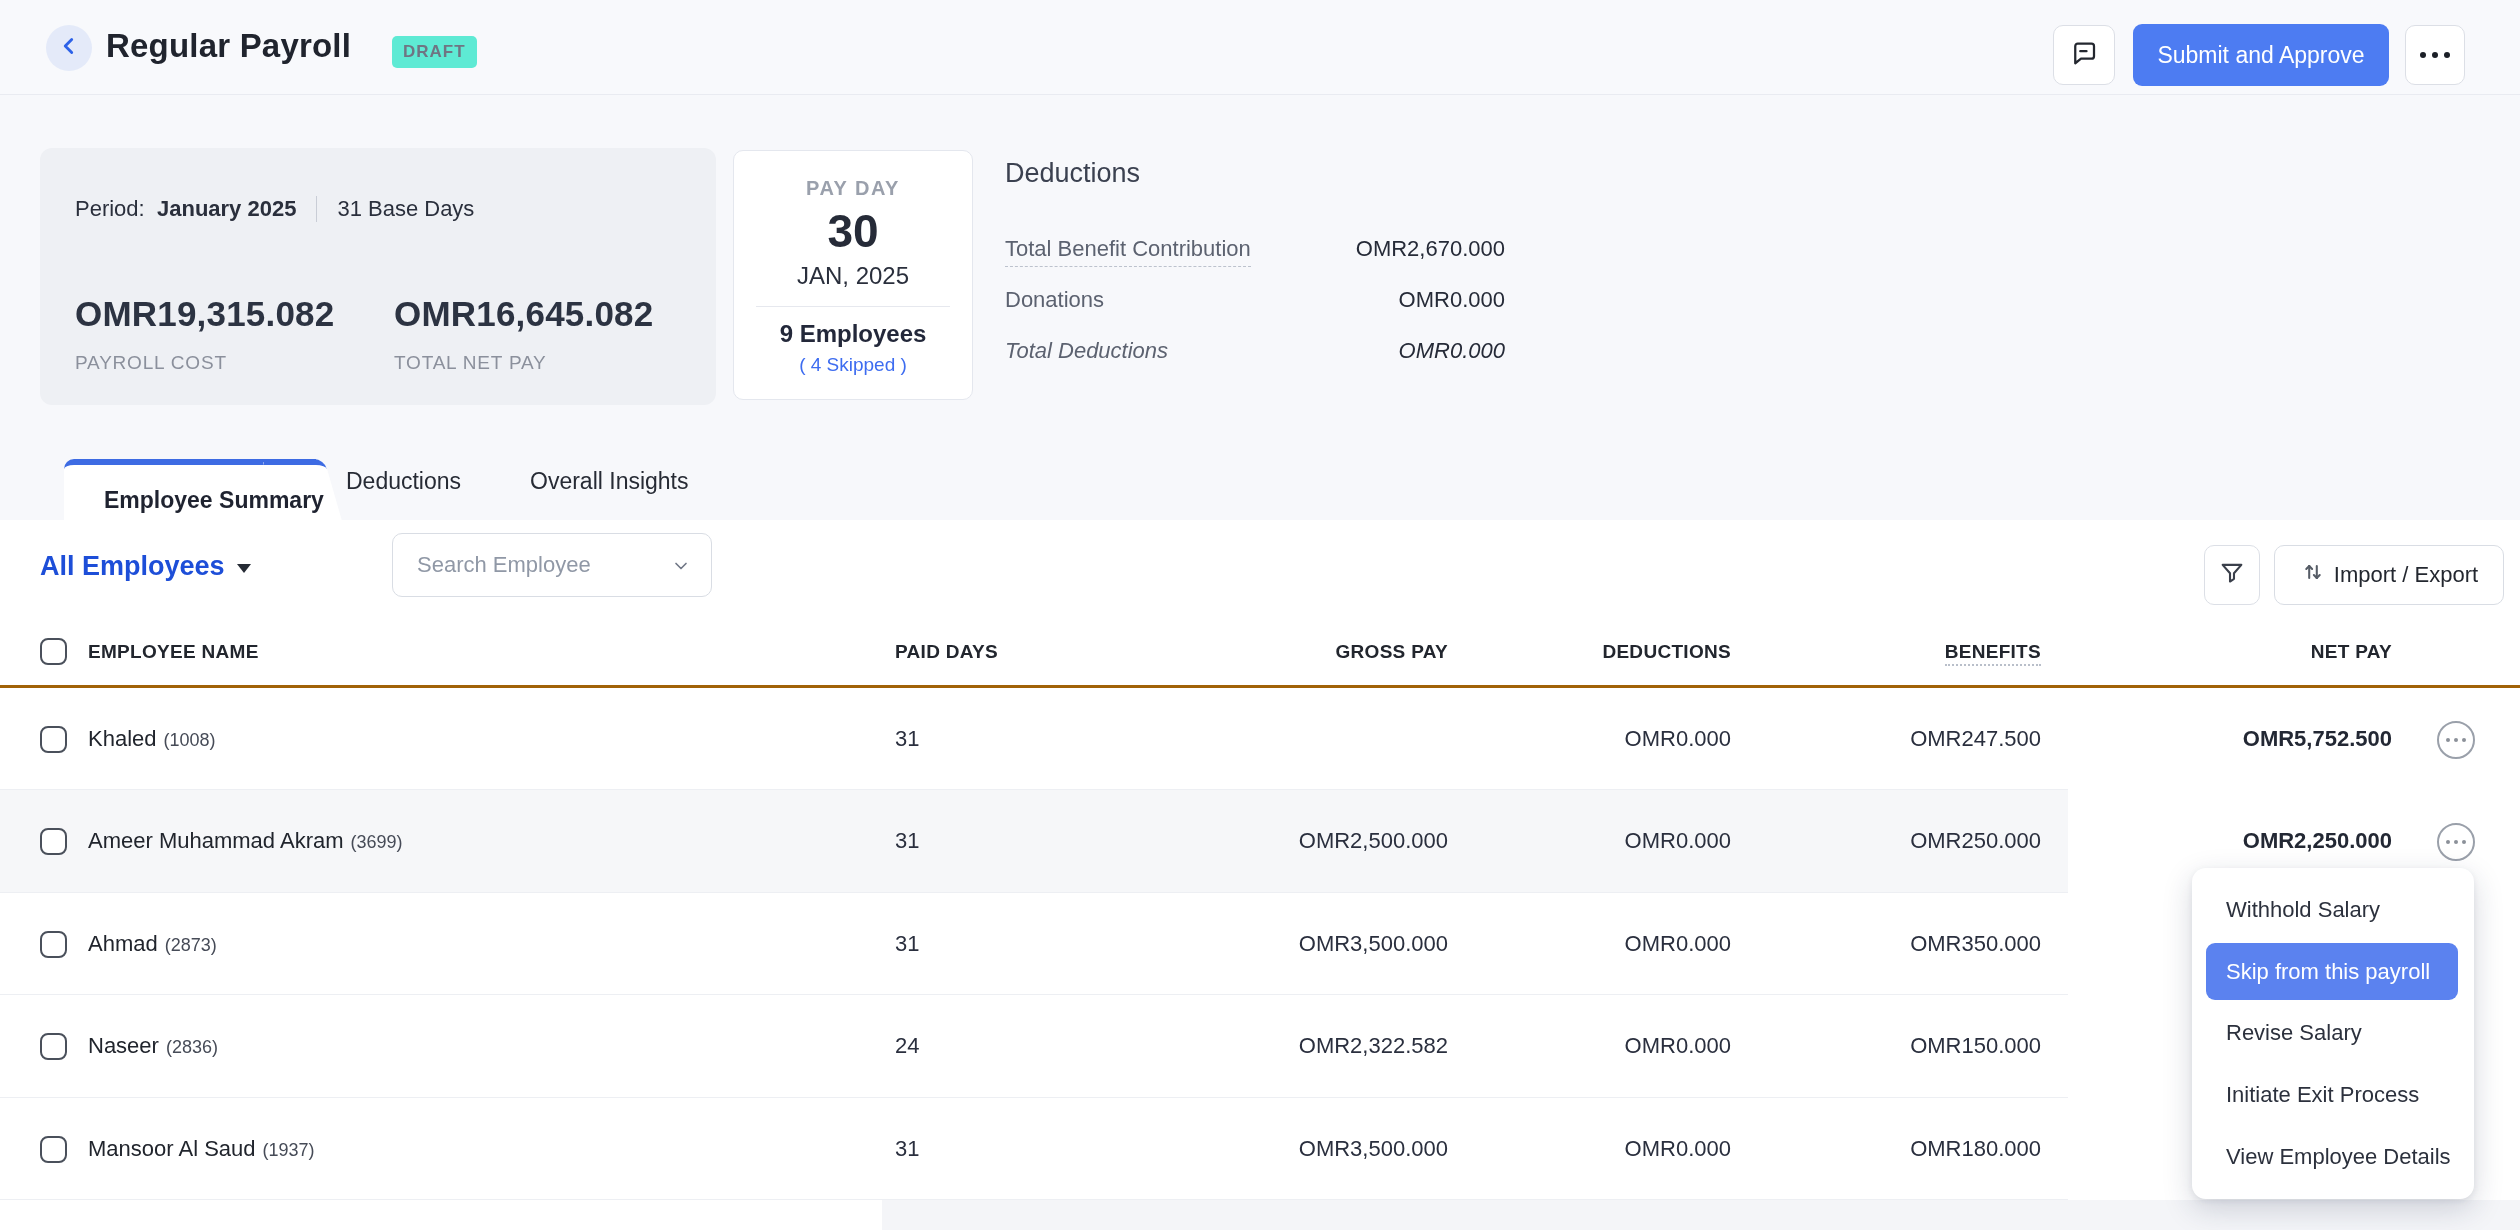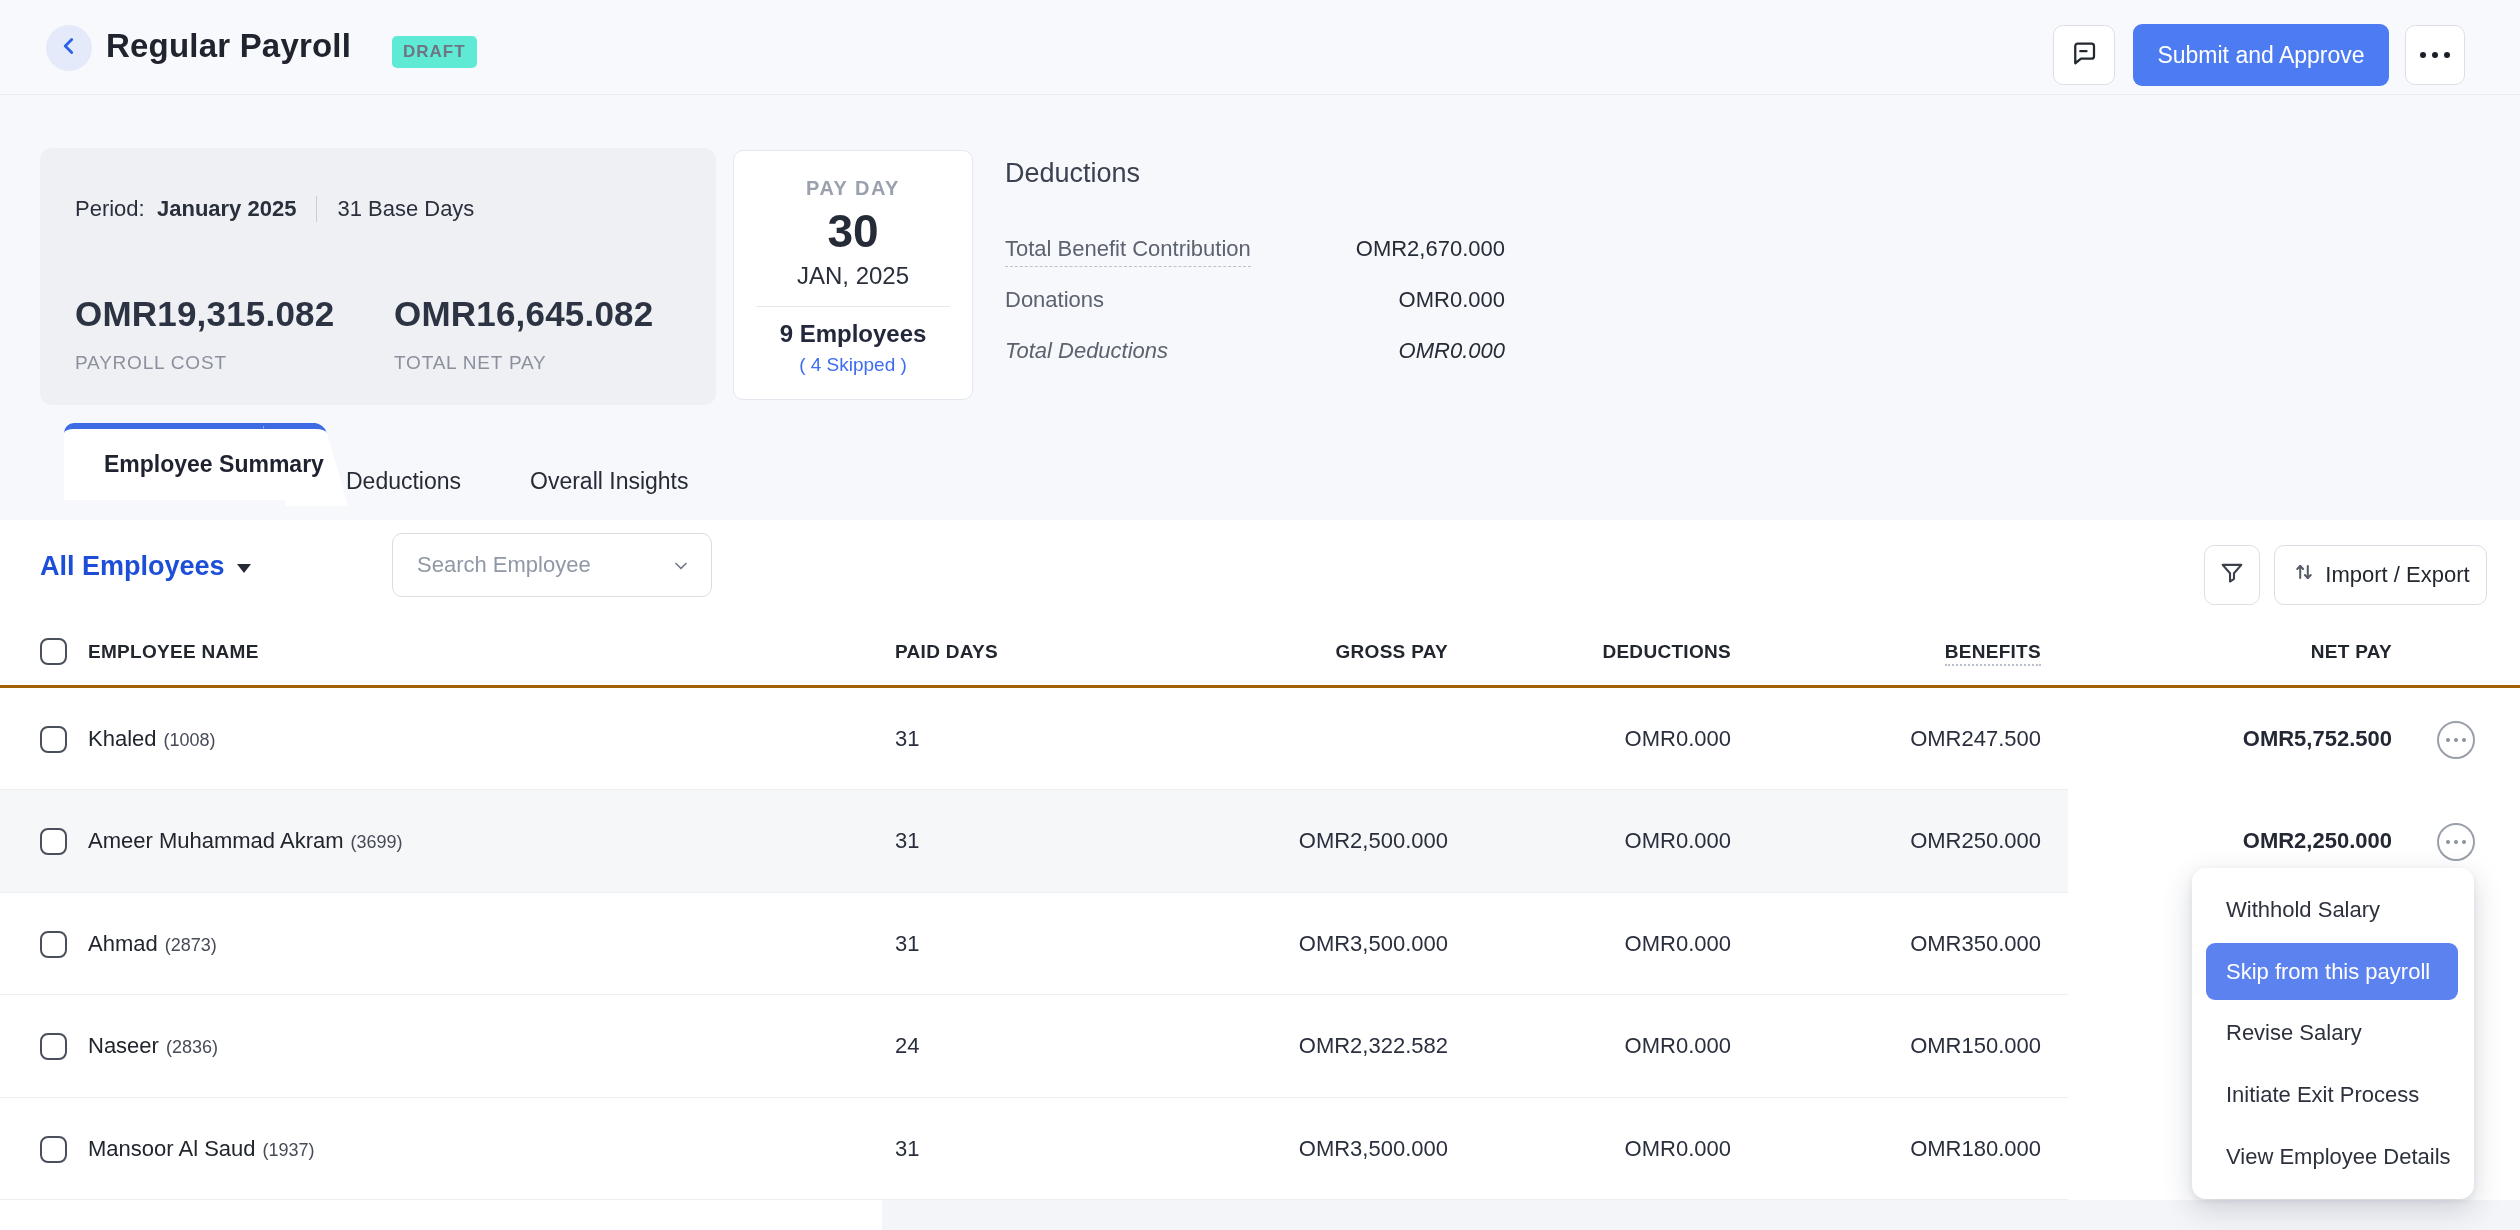--- a/index.html
+++ b/index.html
@@ -42,36 +42,36 @@
   
   .ded-panel { position:absolute; left:1005px; top:158px; width:500px; }
   .ded-title { font-size:27px; color:#3b4150; }
   .ded-row { position:absolute; left:0; width:500px; height:51px; }
   .ded-row .dlabel { position:absolute; left:0; top:14px; font-size:22px; color:#5c6270; white-space:nowrap; }
   .dlabel.dashed { border-bottom:1px dashed #bcc2cd; padding-bottom:4px; cursor:help; }
   .ded-row .dvalue { position:absolute; right:0; top:14px; font-size:22px; color:#262b38; }
   .ded-r0 { top:64px; } .ded-r1 { top:115px; } .ded-r2 { top:166px;font-style:italic; }
 
   
-  .tab-active { position:absolute; left:64px; top:423px; width:252px; height:77px; background:#ffffff; border-top:6px solid #3d6be3; border-radius:10px 0 0 0; z-index:3; cursor:pointer; }
+  .tab-active { position:absolute; left:64px; top:459px; width:252px; height:77px; background:#ffffff; border-top:6px solid #3d6be3; border-radius:10px 0 0 0; z-index:3; cursor:pointer; }
   .tab-active::after { content:""; position:absolute; top:-6px; right:-32px; width:62px; height:77px; background:#ffffff; border-top:6px solid #3d6be3; border-radius:0 10px 0 0; transform:skewX(16deg); transform-origin:bottom left; }
   .tab-active .tab-label { position:absolute; left:40px; top:0; line-height:71px; font-size:23px; font-weight:600; color:#1f2330; white-space:nowrap; z-index:2; }
   .tab { position:absolute; top:443px; height:77px; line-height:77px; font-size:23px; color:#272b35; cursor:pointer; white-space:nowrap; z-index:3; }
   .tab-deductions { left:346px; } .tab-insights { left:530px; }
   .content-bg { position:absolute; left:0; top:520px; width:2520px; height:710px; background:#ffffff; }
 
   
   .all-emps { position:absolute; left:40px; top:551px; font-size:27px; font-weight:600; color:#1d4ed8; cursor:pointer; white-space:nowrap; }
   .caret-down { display:inline-block; width:0; height:0; border-left:7px solid transparent; border-right:7px solid transparent; border-top:9px solid #262b35; margin-left:12px; vertical-align:2px; }
   .search-select { position:absolute; left:392px; top:533px; width:320px; height:64px; background:#ffffff; border:1px solid #d9dde4; border-radius:10px; cursor:pointer; }
   .search-select input { position:absolute; left:24px; top:0; width:230px; height:62px; border:none; outline:none; background:transparent; font-size:22px; color:#3a404c; font-family:"Liberation Sans",sans-serif; }
   .search-select input::placeholder { color:#9098a6; opacity:1; }
   .search-chev { position:absolute; right:20px; top:22px; }
   .filter-btn { left:2204px; top:545px; width:56px; height:60px; }
-  .impexp-btn { position:absolute; left:2274px; top:545px; width:213px; height:60px; background:#fff; border:1px solid #d9dde4; border-radius:10px; display:flex; align-items:center; justify-content:center; cursor:pointer; font-size:22px; color:#23272f; }
+  .impexp-btn { position:absolute; left:2274px; top:545px; width:230px; height:60px; background:#fff; border:1px solid #d9dde4; border-radius:10px; display:flex; align-items:center; justify-content:center; cursor:pointer; font-size:22px; color:#23272f; }
   .impexp-btn svg { margin-right:8px; }
 
   
   .thead { position:absolute; left:0; top:615px; width:2520px; height:73px; border-bottom:3px solid #a16207; }
   .th { position:absolute; top:0; height:73px; line-height:73px; font-size:19px; font-weight:600; color:#22262e; letter-spacing:.3px; white-space:nowrap; }
   .checkbox { position:absolute; left:40px; width:27px; height:27px; border:2px solid #4a505b; border-radius:8px; background:#fff; cursor:pointer; }
   .thead .checkbox { top:23px; }
   .c-name { left:88px; }
   .c-paid { left:895px; }
   .c-gross { left:1228px; width:220px; text-align:right; }

